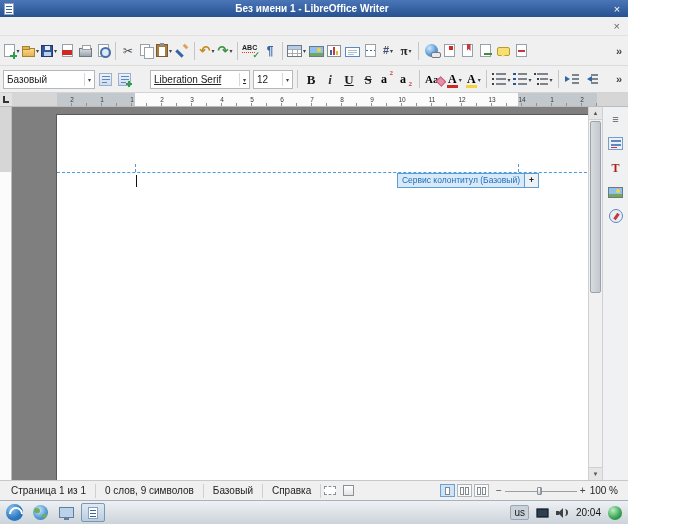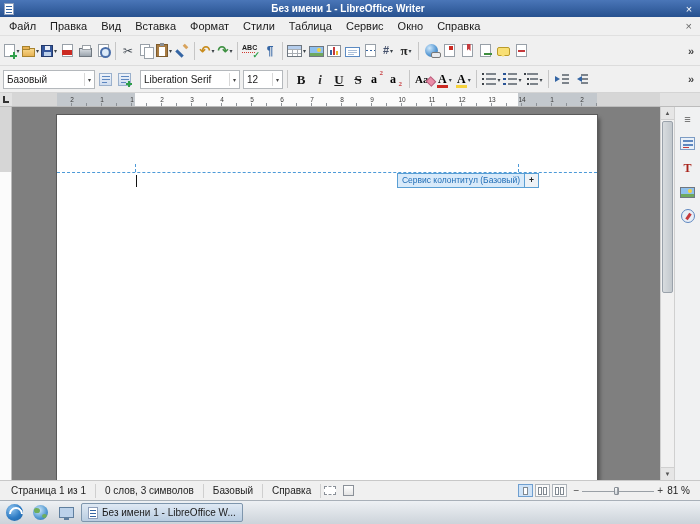--- a/index.html
+++ b/index.html
@@ -1,18 +1,18 @@
 <!DOCTYPE html>
 <html><head>
 <meta charset="utf-8">
 <style>
   *{margin:0;padding:0;box-sizing:border-box;}
   html,body{width:700px;height:524px;overflow:hidden;}
   body{font-family:"Liberation Sans",sans-serif;}
-  .screen{width:700px;height:524px;display:flex;flex-direction:column;background:#ef4444;}
+  .screen{width:628px;height:524px;display:flex;flex-direction:column;background:#ef4444;}
 
   
   .titlebar{height:17px;background:linear-gradient(#4a76b8,#27518f);display:flex;align-items:center;padding:0 4px;gap:4px;flex:none;}
   .titlebar .title{flex:1;text-align:center;color:#fff;font-size:10px;font-weight:bold;line-height:17px;white-space:nowrap;overflow:hidden;}
   .win-close{color:#fff;font-size:11px;width:14px;text-align:center;}
   .writer-ico{position:relative;width:10px;height:12px;background:#fff;border:1px solid #8fa0bc;flex:none;}
   .writer-ico::after{content:"";position:absolute;left:1px;top:2px;width:6px;height:7px;background:repeating-linear-gradient(to bottom,#3465a4 0 1px,transparent 1px 3px);}
 
   
   .menubar{height:19px;background:#f0f0f0;border-bottom:1px solid #e0e0e0;display:flex;align-items:center;font-size:11px;color:#1a1a1a;flex:none;padding:0 2px;}
@@ -105,21 +105,21 @@
   .i-ind{position:relative;width:14px;height:12px;background:linear-gradient(#7d848b,#7d848b) right 0 top 1px/7px 2px no-repeat,linear-gradient(#7d848b,#7d848b) right 0 top 5px/7px 2px no-repeat,linear-gradient(#7d848b,#7d848b) right 0 top 9px/7px 2px no-repeat;}
   .i-ind::after{content:"";position:absolute;top:3px;border:3px solid transparent;}
   .i-ind-inc::after{left:0;border-left:5px solid #3465a4;}
   .i-ind-dec::after{left:0;border-right:5px solid #3465a4;}
 
   
   .combo{display:flex;align-items:center;height:19px;background:#fff;border:1px solid #b4b8bc;font-size:10px;color:#222;padding:0 3px;flex:none;}
   .combo .val{white-space:nowrap;overflow:hidden;flex:1;}
   .combo .arr{font-size:6px;color:#444;padding-left:3px;border-left:1px solid #d8d8d8;height:13px;display:flex;align-items:center;margin-left:2px;}
   .style-combo{width:92px;}
-  .font-combo{width:100px;margin-left:6px;}
+  .font-combo{width:100px;margin-left:16px;text-decoration:underline;}
   .size-combo{width:40px;margin-left:2px;}
 
   
   .ruler-row{height:14px;display:flex;flex:none;background:#d6d6d6;border-bottom:1px solid #bcbcbc;}
   .ruler-corner{width:12px;height:100%;position:relative;background:#e2e2e2;flex:none;}
   .tabsel{position:absolute;left:3px;top:3px;width:6px;height:7px;border-left:2px solid #333;border-bottom:2px solid #333;}
   .hruler{position:relative;width:648px;height:100%;flex:none;}
   .hr-page{position:absolute;left:45px;top:0;width:540px;height:100%;background:#c3c8cd;}
   .hr-white{position:absolute;left:123px;top:0;width:383px;height:100%;background:#fbfbfb;}
   .hr-ticks{position:absolute;left:45px;top:0;width:540px;height:100%;background:repeating-linear-gradient(to right,transparent 0 14px,#8d9297 14px 15px) left bottom/540px 3px no-repeat;}
@@ -205,33 +205,20 @@
 
 <div class="screen">
 
   <div class="titlebar">
     <span class="writer-ico"></span>
     <span class="title">Без имени 1 - LibreOffice Writer</span>
     <span class="win-close">×</span>
   </div>
 
   <div class="menubar">
-    <div class="menu-items">
-
-    <span class="menu-item">Файл</span>
-        <span class="menu-item">Правка</span>
-        <span class="menu-item">Вид</span>
-        <span class="menu-item">Вставка</span>
-        <span class="menu-item">Формат</span>
-        <span class="menu-item">Стили</span>
-        <span class="menu-item">Таблица</span>
-        <span class="menu-item">Сервис</span>
-        <span class="menu-item">Окно</span>
-        <span class="menu-item">Справка</span>
-      </div>
     <span class="doc-close">×</span>
   </div>
 
   <div class="toolbar toolbar1">
     <span class="tb">
         <span class="ic i-new"></span>
         <span class="dd">▾</span>
       </span>
     <span class="tb">
         <span class="ic i-open"></span>
@@ -472,21 +459,21 @@
         </span>
       <span class="sb-tab">
           <span class="ic i-nav"></span>
         </span>
     </div>
   </div>
 
   <div class="statusbar">
     <span class="sb-seg">Страница 1 из 1</span>
     <span class="sb-sep"></span>
-    <span class="sb-seg">0 слов, 3 символов</span>
+    <span class="sb-seg">0 слов, 9 символов</span>
     <span class="sb-sep"></span>
     <span class="sb-seg">Базовый</span>
     <span class="sb-sep"></span>
     <span class="sb-seg">Справка</span>
     <span class="sb-sep"></span>
     <span class="tb">
         <span class="ic i-selmode"></span>
       </span>
     <span class="tb">
         <span class="ic i-saved"></span>
@@ -503,32 +490,40 @@
         <i class="half"></i>
         <i class="half"></i>
       </span>
     <span class="zoom">
       <span class="zbtn">−</span>
       <span class="ztrack">
           <span class="zthumb"></span>
         </span>
       <span class="zbtn">+</span>
     </span>
-    <span class="zoom-label">81 %</span>
+    <span class="zoom-label">100 %</span>
   </div>
 
   <div class="taskbar">
     <span class="task-launcher">
         <span class="i-start"></span>
       </span>
     <span class="task-launcher">
         <span class="i-globe"></span>
       </span>
     <span class="task-launcher">
         <span class="i-desktop"></span>
       </span>
     <span class="task-btn">
       <span class="writer-ico"></span>
-      <span class="lbl">Без имени 1 - LibreOffice W...</span>
     </span>
+    <span class="tray">
+      <span class="kb">us</span>
+      <span class="i-display"></span>
+      <span class="i-speaker">
+          <span class="wv"></span>
+        </span>
+      <span class="clock">20:04</span>
+      <span class="i-green"></span>
+    </span>
   </div>
 
 </div>
 
 </body></html>

